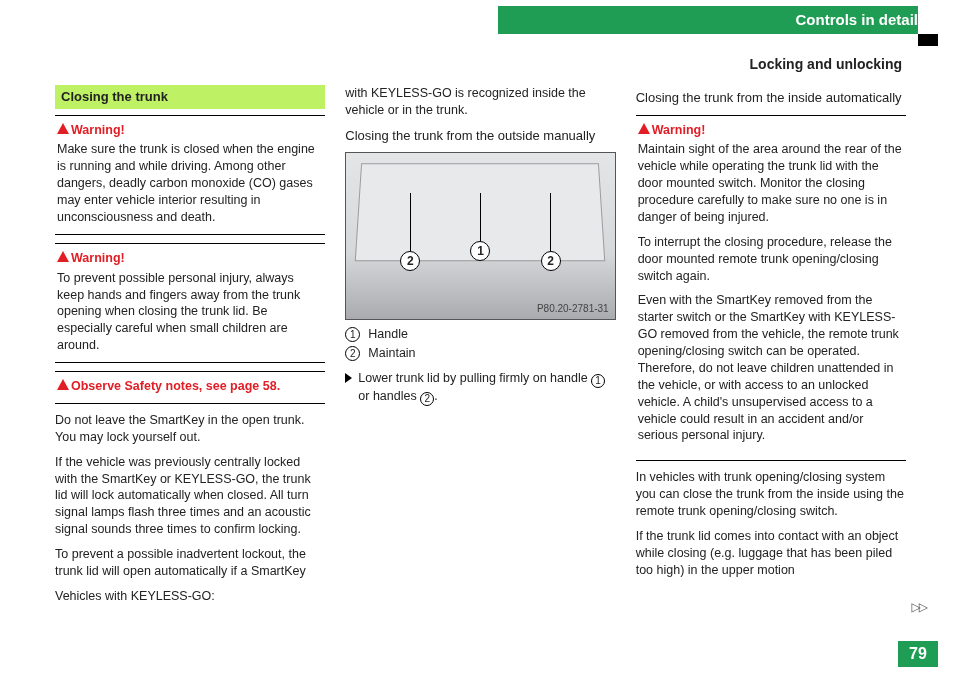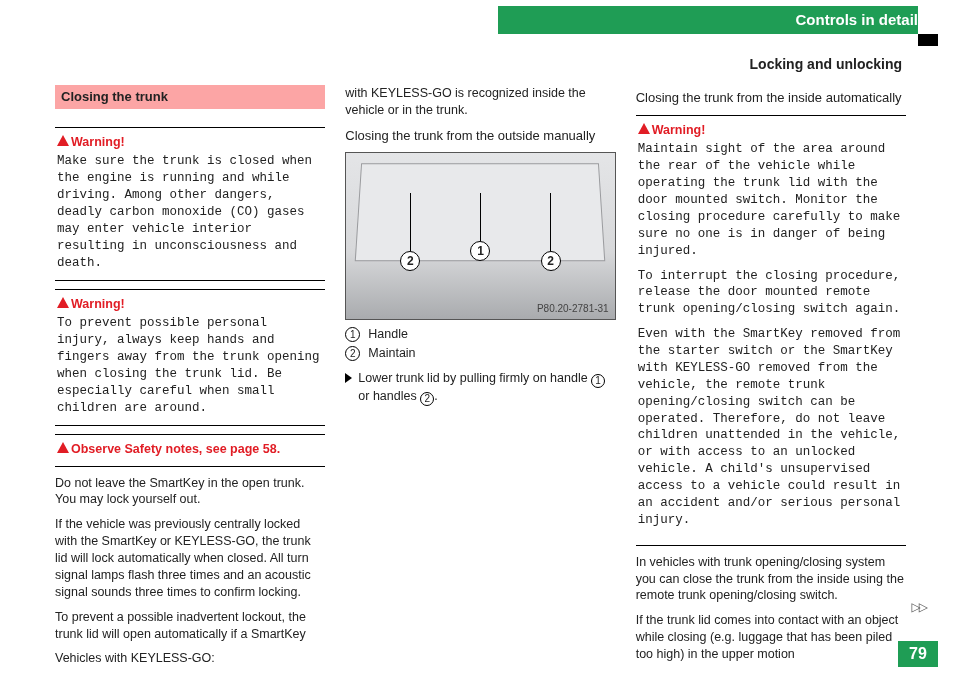--- a/index.html
+++ b/index.html
@@ -44,24 +44,24 @@
     position: absolute;
     top: 85px;
     left: 55px;
     right: 48px;
     bottom: 40px;
     display: flex;
     gap: 20px;
   }
   .col { flex: 1 1 0; }
   .section-head {
-    background: #fca5a5;
+    background: #bef264;
     font-weight: bold;
     padding: 3px 6px;
-    margin-bottom: 18px;
+    margin-bottom: 6px;
     font-size: 13px;
   }
   .warn-block {
     border-top: 1px solid #000;
     border-bottom: 1px solid #000;
     padding: 6px 2px 8px 2px;
     margin-bottom: 8px;
   }
   .warn-line {
     color: #e11d25;
@@ -73,21 +73,21 @@
   }
   .tri {
     display: inline-block;
     width: 0; height: 0;
     border-left: 6px solid transparent;
     border-right: 6px solid transparent;
     border-bottom: 11px solid #e11d25;
     margin-top: 1px;
     flex-shrink: 0;
   }
-  .warn-body { color: #222; font-family: Liberation Mono, monospace; }
+  .warn-body { color: #222; }
   p { margin-bottom: 8px; }
   .h3b { font-weight: normal; margin: 4px 0 8px 0; font-size: 13px; }
   .figure {
     border: 1px solid #555;
     background: linear-gradient(180deg, #e4e5e7 0%, #d7d8da 60%, #a9abae 100%);
     width: 100%; height: 168px;
     position: relative;
     margin-bottom: 6px;
   }
   .figure .lid {

